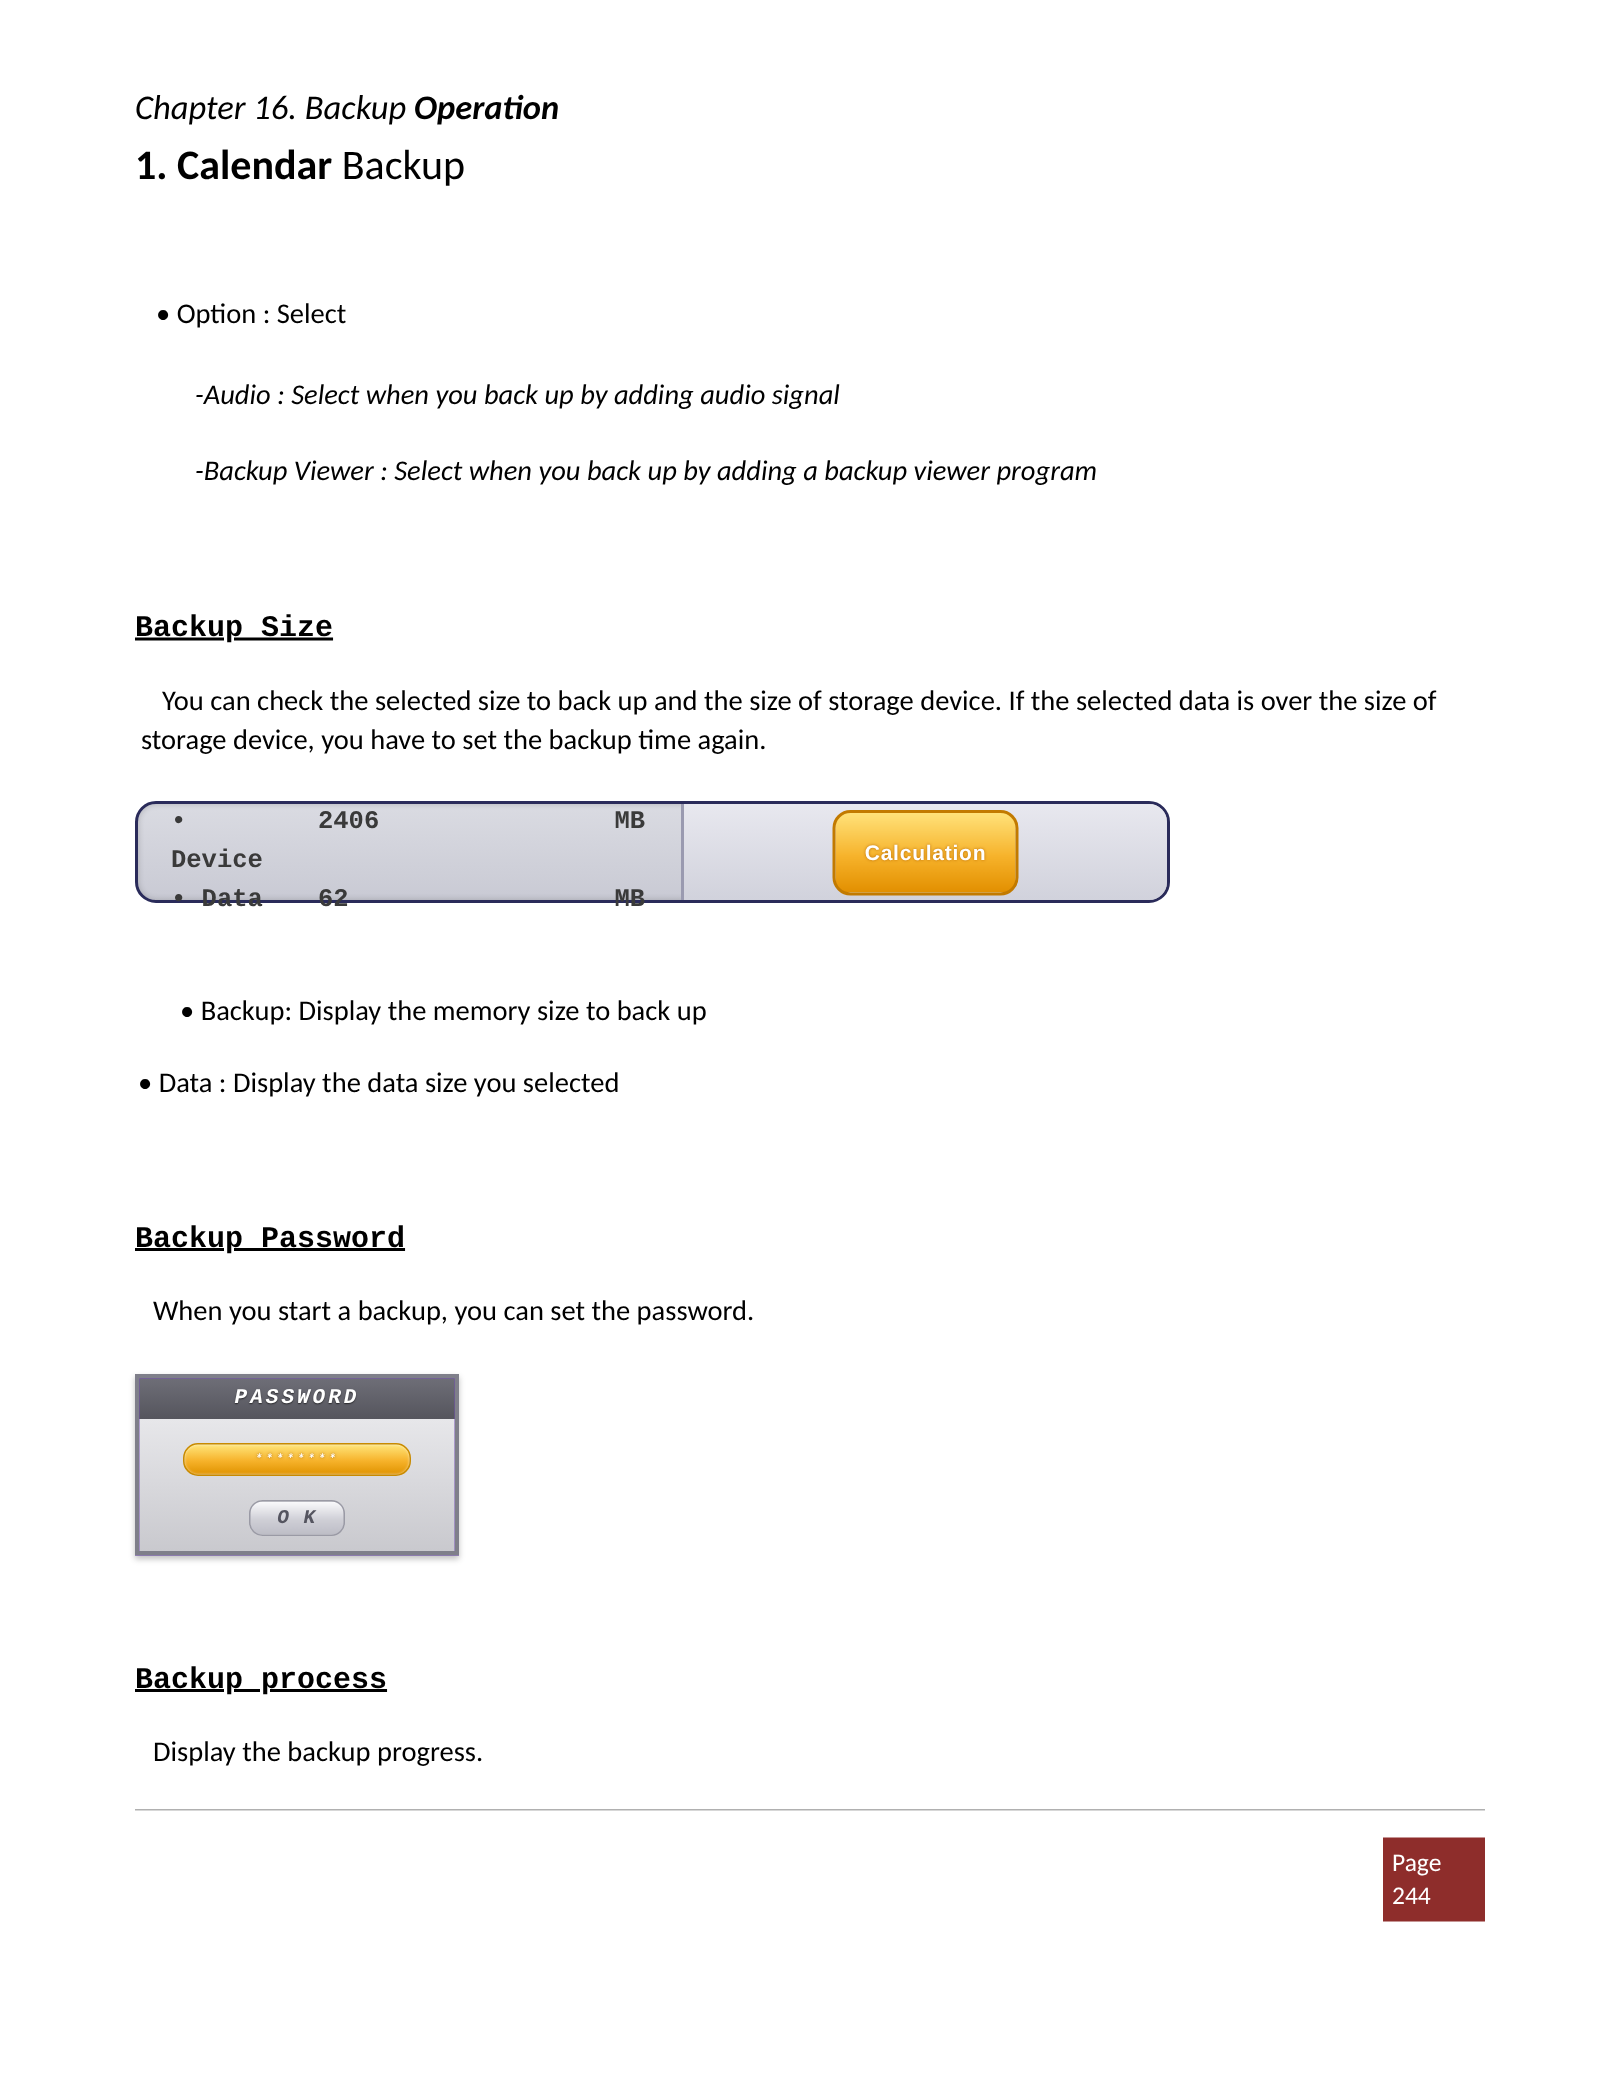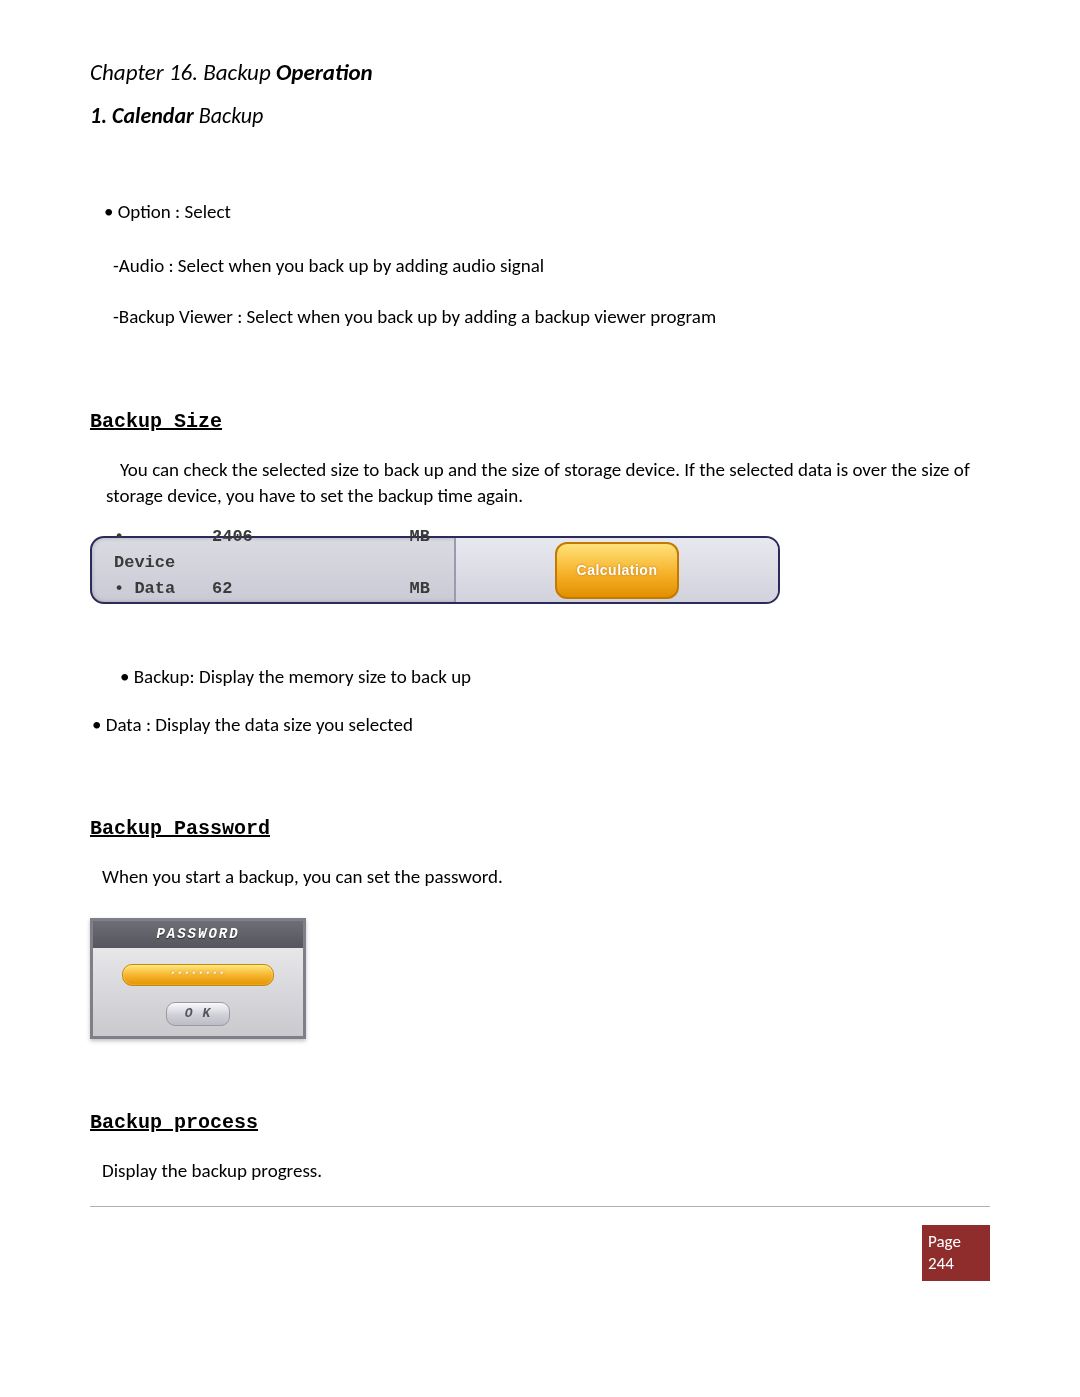--- a/index.html
+++ b/index.html
@@ -22,62 +22,61 @@
     justify-content: space-between;
     align-items: flex-start;
     flex-direction: column;
   }
   .chapter-title {
     font-size: 23px;
     font-style: italic;
   }
   .chapter-title .bold { font-weight: bold; }
   .section-title {
-    font-size: 22px;
-    font-style: italic;
-    margin-top: 16px;
+    font-size: 28px;
+    margin-top: 6px;
   }
   .section-title .bold { font-weight: bold; }
   .body {
     margin-top: 70px;
     font-size: 19px;
     line-height: 1.35;
   }
   .bullet-line { margin-left: 14px; margin-bottom: 28px; }
-  .sub-line { margin-left: 23px; margin-bottom: 26px; }
+  .sub-line { margin-left: 40px; margin-bottom: 26px; font-style: italic; }
   .h3 {
     font-weight: bold;
     text-decoration: underline;
     font-size: 20px;
     margin-top: 78px;
     margin-bottom: 22px;
     font-family: Liberation Mono, monospace;
   }
-  .para { margin: 0 0 28px 16px; }
+  .para { margin: 0 0 28px 4px; }
   .para .indent { display:inline-block; width: 14px; }
 
   
   .size-widget {
     margin-top: 6px;
     margin-bottom: 60px;
     width: 686px;
     height: 64px;
     border: 2px solid #2a2b5a;
     border-radius: 14px;
     background: linear-gradient(#dadbe2, #c9cad4);
     box-shadow: inset 0 0 4px rgba(0,0,0,0.2);
     display: flex;
     align-items: stretch;
     position: relative;
   }
   .size-left {
     flex: 0 0 340px;
     display: flex;
     flex-direction: column;
-    justify-content: flex-end;
+    justify-content: flex-start;
     padding-left: 22px;
     color: #3a3a3a;
     font-family: "Courier New", monospace;
     font-weight: bold;
     font-size: 17px;
   }
   .size-left .row { display: flex; gap: 20px; line-height: 26px;}
   .size-left .lbl { width: 78px; }
   .size-left .val { width: 52px; text-align: left; }
   .size-left .unit { width: 40px; text-align: right; margin-left: 106px;}

